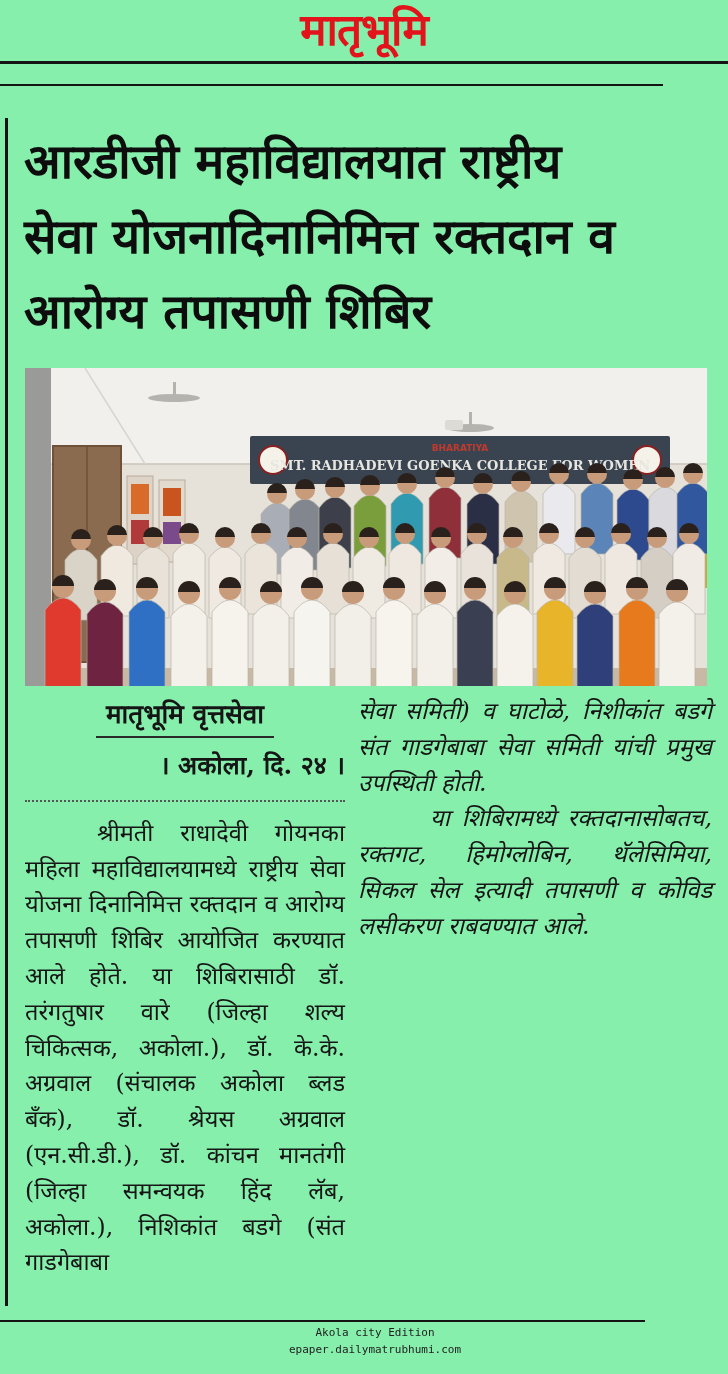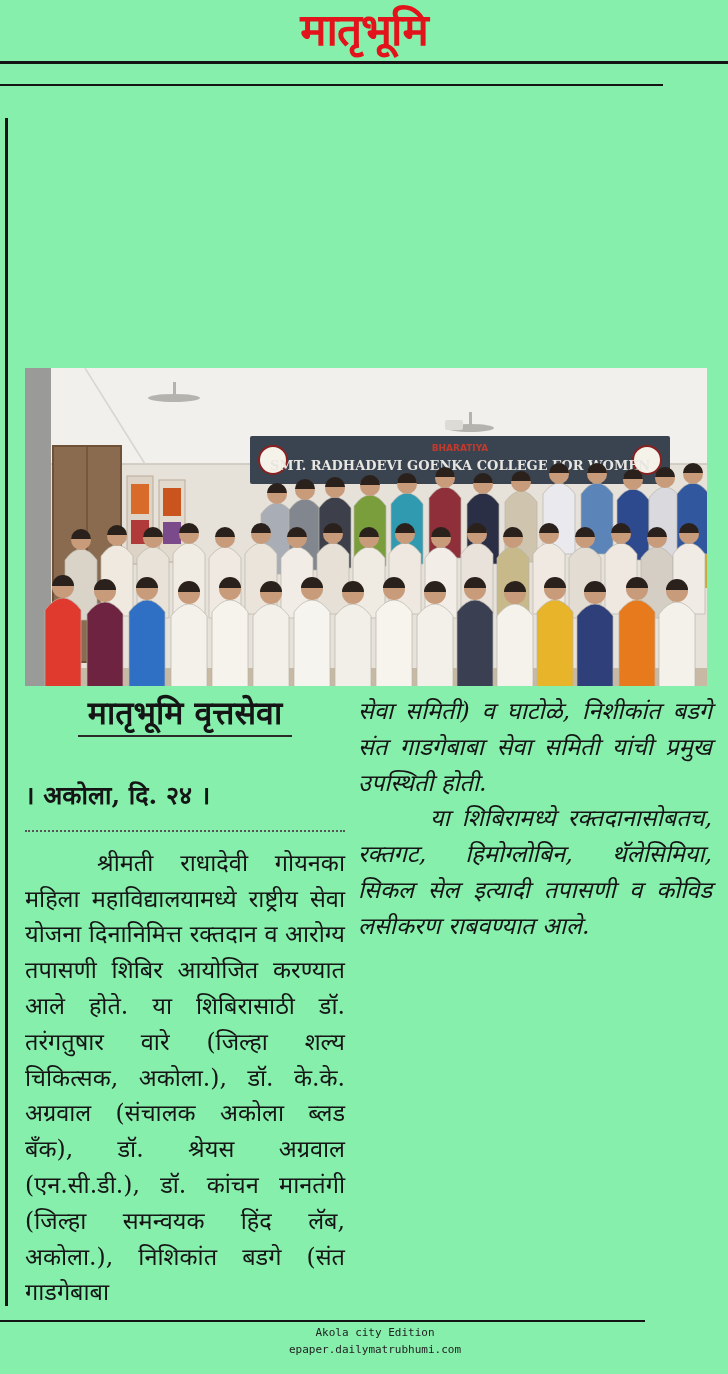--- a/index.html
+++ b/index.html
@@ -17,23 +17,23 @@
   .headline{position:absolute;left:24px;top:124px;width:690px;
         font-weight:bold;font-size:48px;line-height:75px;color:#0d0d0d;}
   
   .photo{position:absolute;left:25px;top:368px;width:682px;height:318px;}
   
   .cols{position:absolute;left:25px;top:694px;width:687px;display:flex;gap:13px;align-items:flex-start;}
   .col{text-align:justify;font-size:23.5px;line-height:35.8px;}
   .col-left{width:320px;}
   .col-right{width:354px;font-style:italic;}
   .byline-wrap{text-align:center;margin-top:4px;}
-  .byline{display:inline-block;font-weight:bold;font-size:32px;line-height:30px;
+  .byline{display:inline-block;font-weight:bold;font-size:26px;line-height:30px;
         border-bottom:2px solid #2a2a2a;padding:0 10px 7px 10px;}
-  .dateline{text-align:left;font-weight:bold;font-size:25px;margin-top:41px;}
+  .dateline{text-align:right;font-weight:bold;font-size:25px;margin-top:10px;}
   .dotline{border-top:2px dotted #555;margin-top:16px;height:0;}
   .para{margin:0;}
   .indent{text-indent:72px;}
   .col-left .para{margin-top:14px;}
   
   .rule-footer{top:1320px;left:0;width:645px;height:2px;}
   .footer{position:absolute;top:1325px;left:11px;width:728px;text-align:center;
         font-family:"DejaVu Sans Mono", monospace;font-size:11px;line-height:16.5px;color:#222;}
 </style>
 </head>
@@ -42,20 +42,25 @@
 <div class="page">
 
   <div class="masthead">
     <span class="logo">मातृभूमि</span>
   </div>
 
   <div class="rule rule-top"></div>
   <div class="rule rule-sub"></div>
   <div class="vborder"></div>
 
+  <h1 class="headline" style="margin:0;">
+    <div>आरडीजी महाविद्यालयात राष्ट्रीय</div>
+    <div>सेवा योजनादिनानिमित्त रक्तदान व</div>
+    <div>आरोग्य तपासणी शिबिर</div>
+  </h1>
 
   <svg class="photo" viewBox="0 0 682 318" preserveAspectRatio="none">
     <defs>
       <g id="pb">
         <path d="M-16,14 Q-8,3 0,3 Q8,3 16,14 L16,74 L-16,74 Z" stroke="#b9b4aa" stroke-width="0.7" fill="currentColor"></path>
         <circle cx="0" cy="-6" r="10" fill="#c89b7b"></circle>
         <path d="M-10,-7 A10,10 0 0 1 10,-7 Z" fill="#2a211c"></path>
       </g>
       <g id="pf">
         <path d="M-18,16 Q-9,4 0,4 Q9,4 18,16 L18,125 L-18,125 Z" stroke="#b9b4aa" stroke-width="0.7" fill="currentColor"></path>

